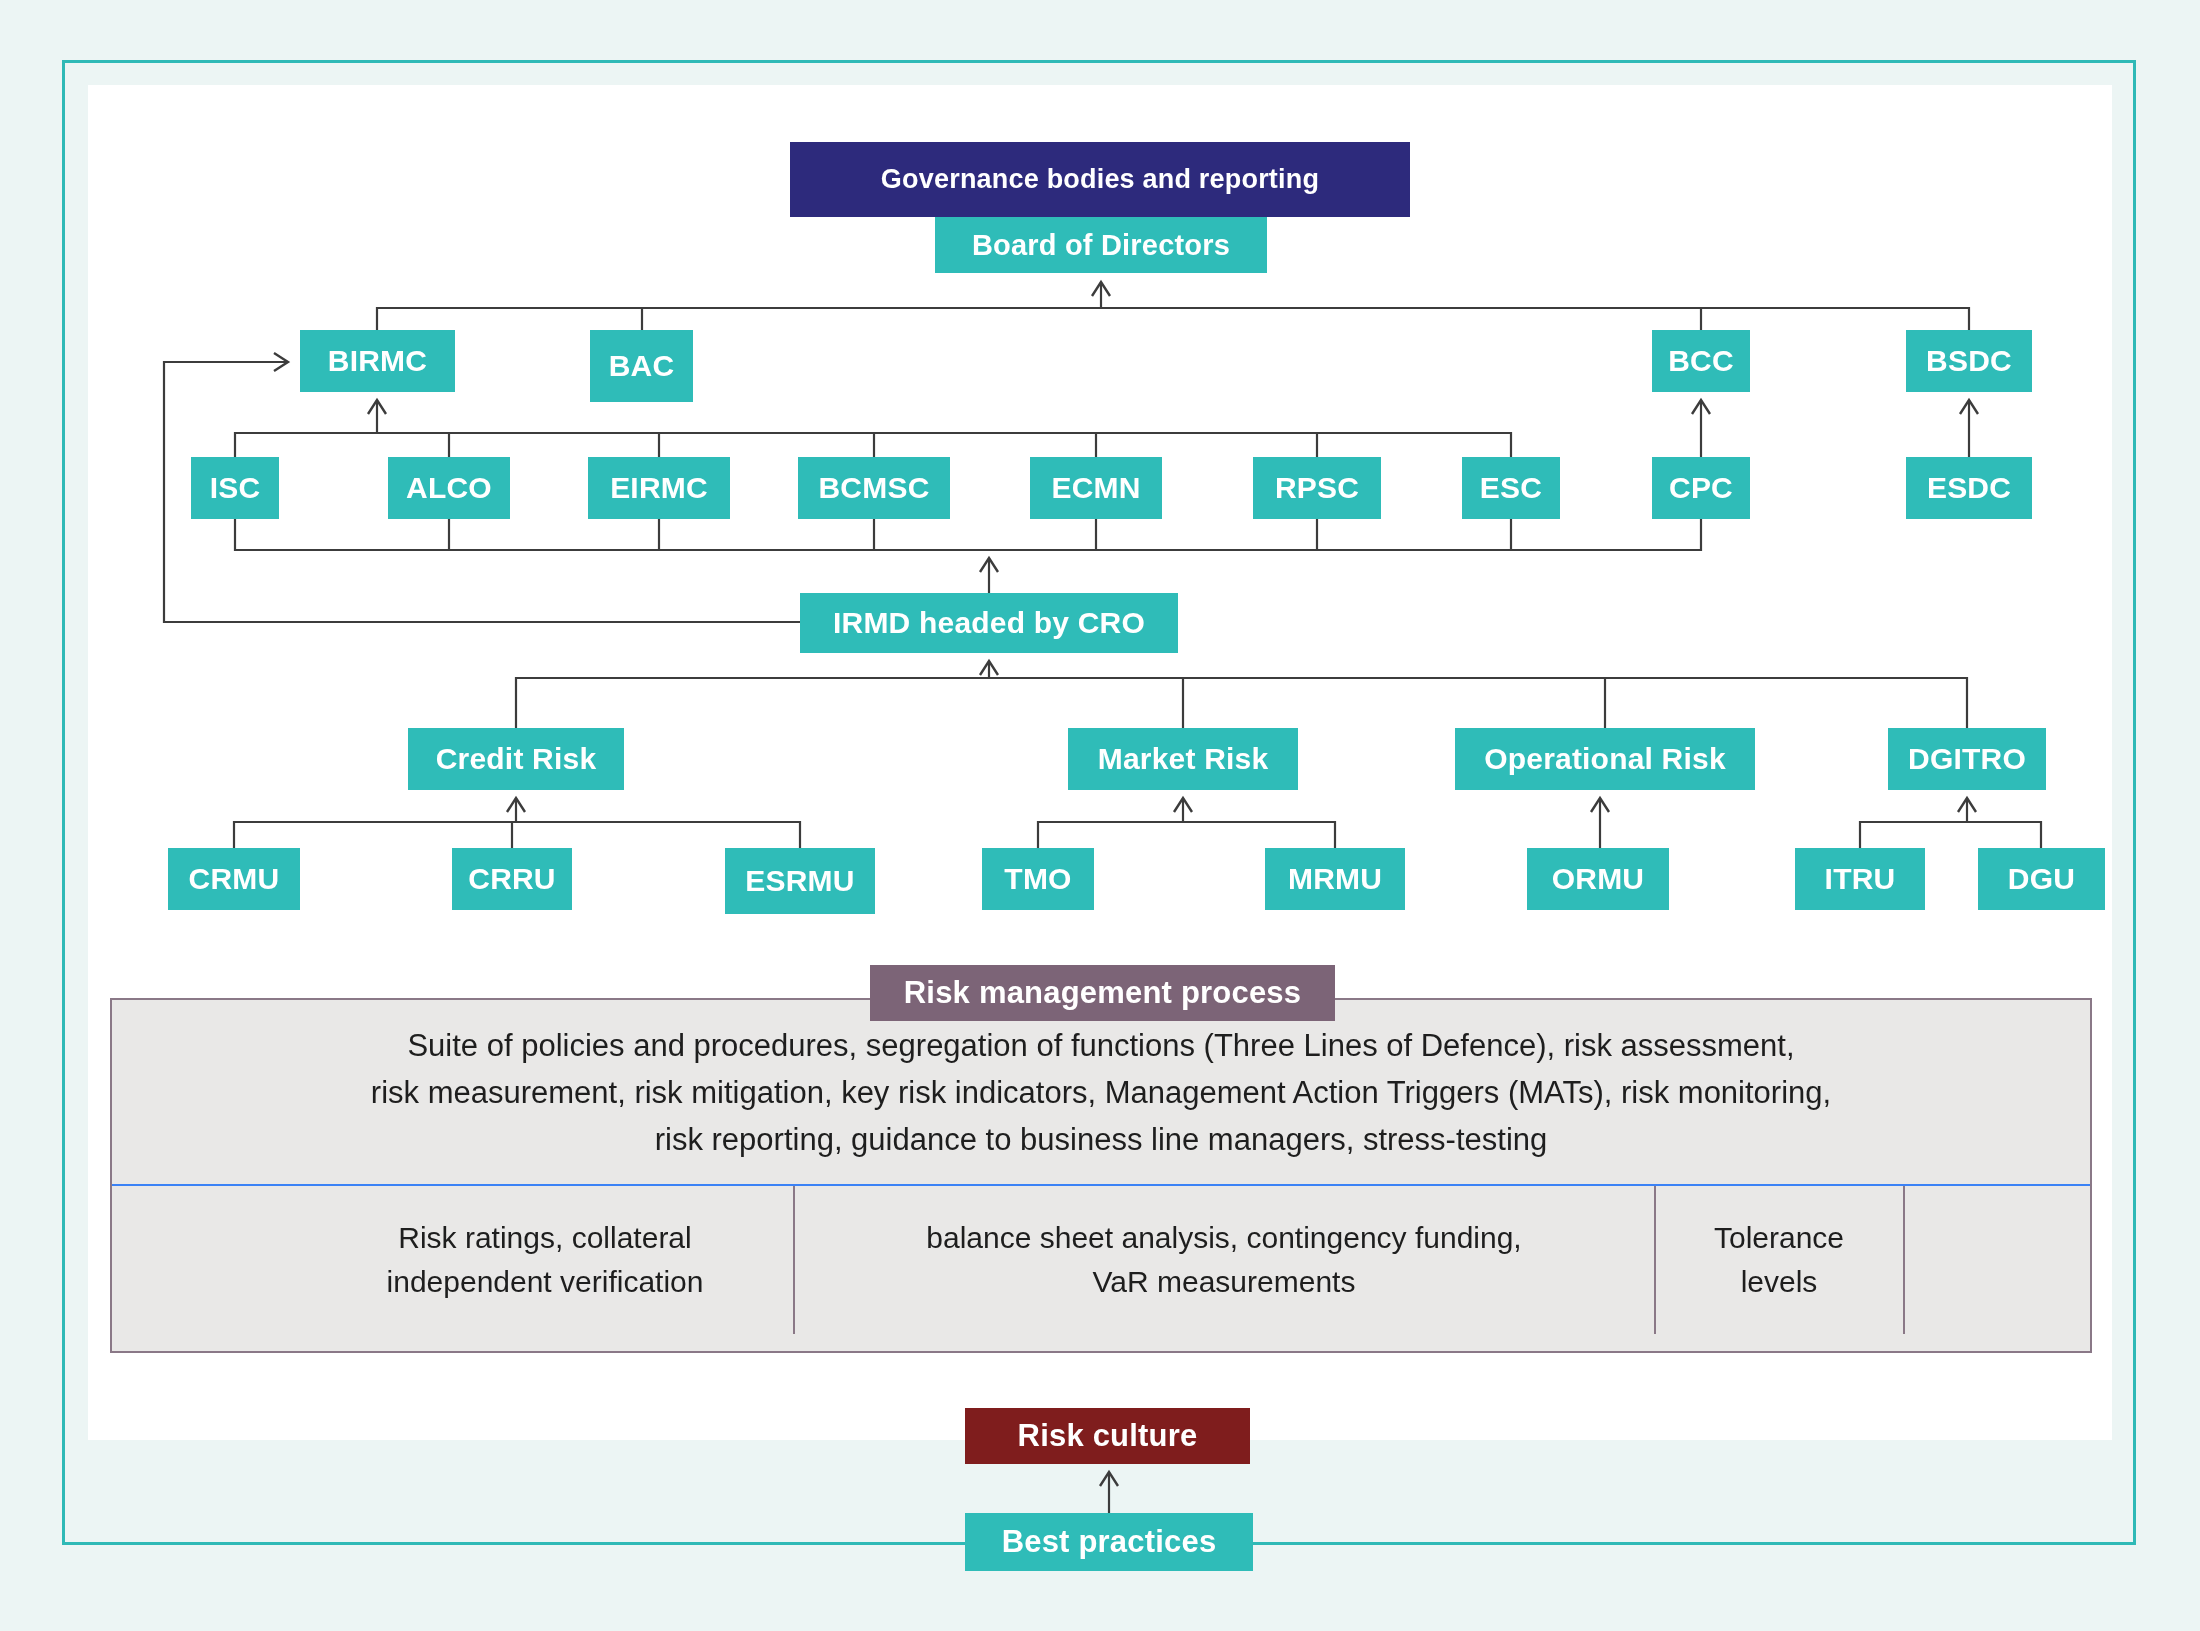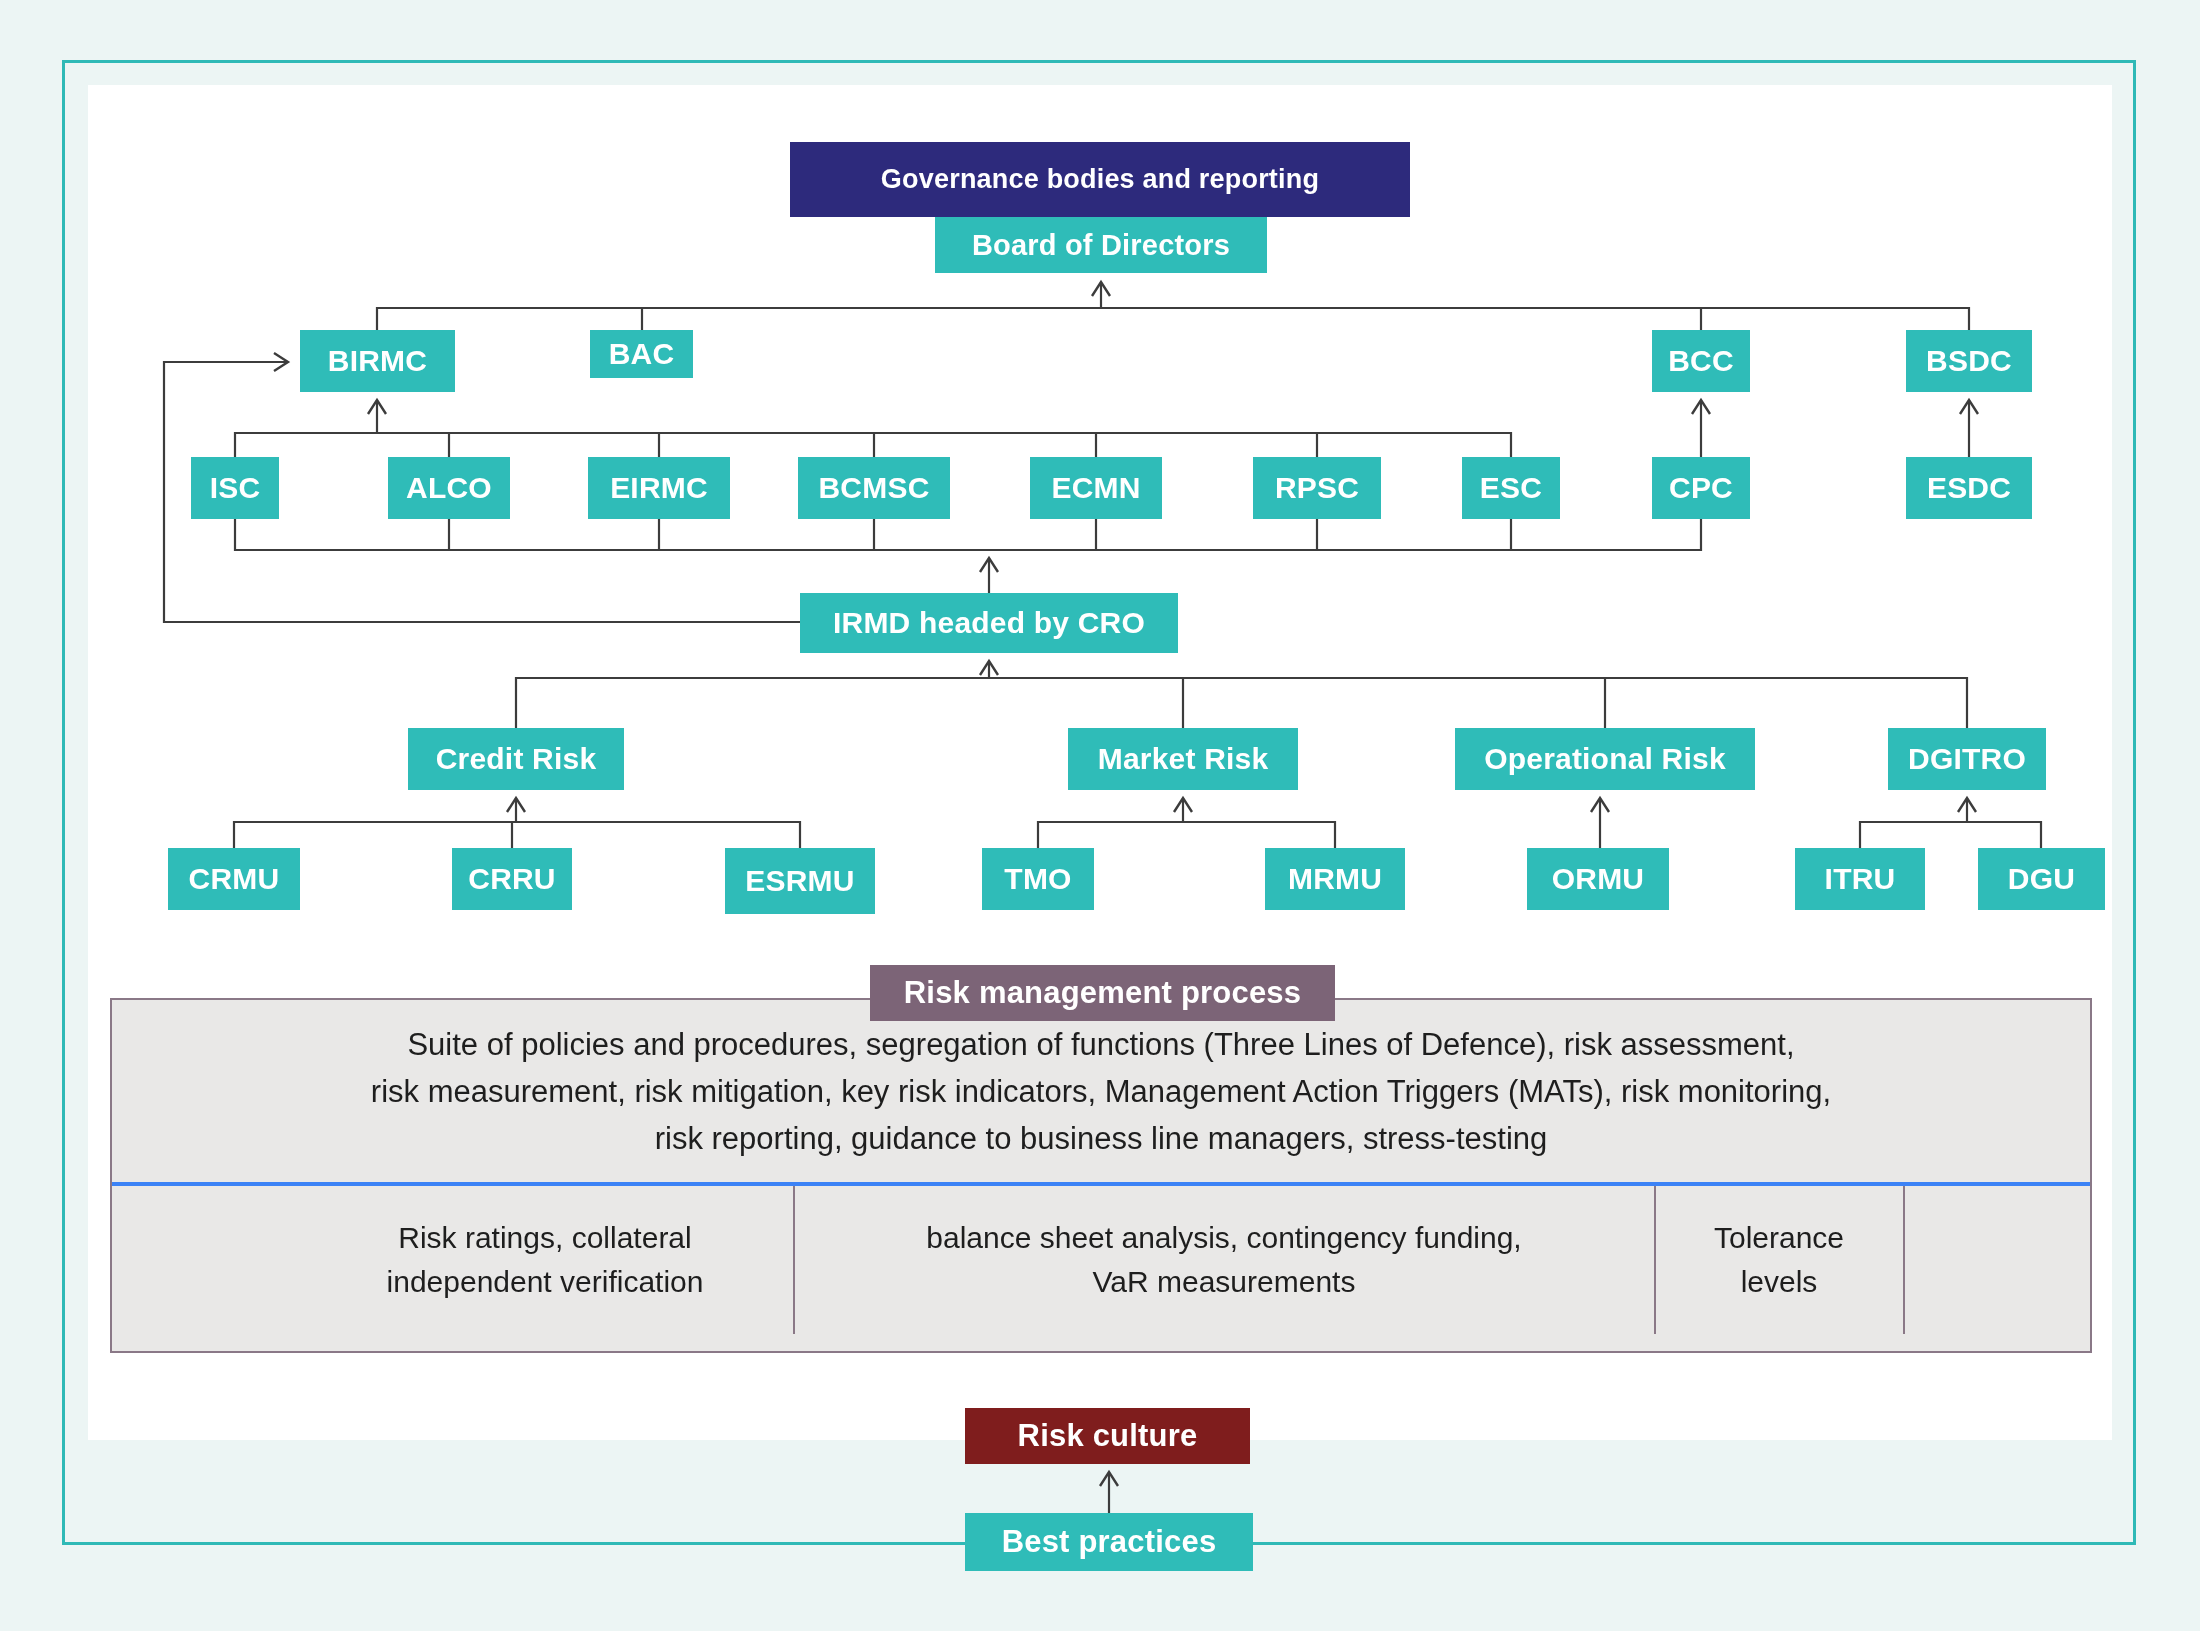--- a/index.html
+++ b/index.html
@@ -18,21 +18,21 @@
     position:absolute;display:flex;align-items:center;justify-content:center;
     color:#ffffff;font-weight:700;box-sizing:border-box;text-align:center;z-index:4;
     letter-spacing:.2px;
   }
   .node{background:#2fbcb8;font-size:30px;}
   .hdr-navy{background:#2d2a7c;font-size:27px;margin-top:35px;}
   .hdr-purple{background:#7c6477;font-size:31px;z-index:5;}
   .box-gray{background:#7f1d1d;font-size:31px;}
   .gtable{position:absolute;left:110px;top:998px;width:1982px;height:355px;
           background:#e9e8e7;border:2px solid #8a7887;box-sizing:border-box;z-index:2;}
-  .gtable .summary{height:186px;border-bottom:4px solid #3b82f6;box-sizing:border-box;
+  .gtable .summary{height:186px;border-bottom:2px solid #3b82f6;box-sizing:border-box;
           display:flex;flex-direction:column;align-items:center;justify-content:center;
           font-size:31px;line-height:47px;color:#1e1e1e;}
   .gtable .cells{display:flex;height:148px;justify-content:center;}
   .gtable .cell{display:flex;flex-direction:column;align-items:center;justify-content:center;
           font-size:30px;line-height:44px;color:#1e1e1e;box-sizing:border-box;}
   .gtable .cell.b{border-right:2px solid #8a7887;}
 </style>
 </head>
 <body>
 
@@ -121,21 +121,21 @@
 
       <path d="M1109,1513 V1472" marker-end="url(#arr)"></path>
     </g>
   </svg>
 
   <div class="hdr-navy" style="left:790px;top:107px;width:620px;height:75px">Governance bodies and reporting</div>
 
   <div class="node" style="left:935px;top:217px;width:332px;height:56px;font-size:29px">Board of Directors</div>
 
   <div class="node" style="left:300px;top:330px;width:155px;height:62px">BIRMC</div>
-  <div class="node" style="left:590px;top:330px;width:103px;height:48px">BAC</div>
+  <div class="node" style="left:590px;top:330px;width:103px;height:72px">BAC</div>
   <div class="node" style="left:1652px;top:330px;width:98px;height:62px">BCC</div>
   <div class="node" style="left:1906px;top:330px;width:126px;height:62px">BSDC</div>
 
   <div class="node" style="left:191px;top:457px;width:88px;height:62px">ISC</div>
   <div class="node" style="left:388px;top:457px;width:122px;height:62px">ALCO</div>
   <div class="node" style="left:588px;top:457px;width:142px;height:62px">EIRMC</div>
   <div class="node" style="left:798px;top:457px;width:152px;height:62px">BCMSC</div>
   <div class="node" style="left:1030px;top:457px;width:132px;height:62px">ECMN</div>
   <div class="node" style="left:1253px;top:457px;width:128px;height:62px">RPSC</div>
   <div class="node" style="left:1462px;top:457px;width:98px;height:62px">ESC</div>

